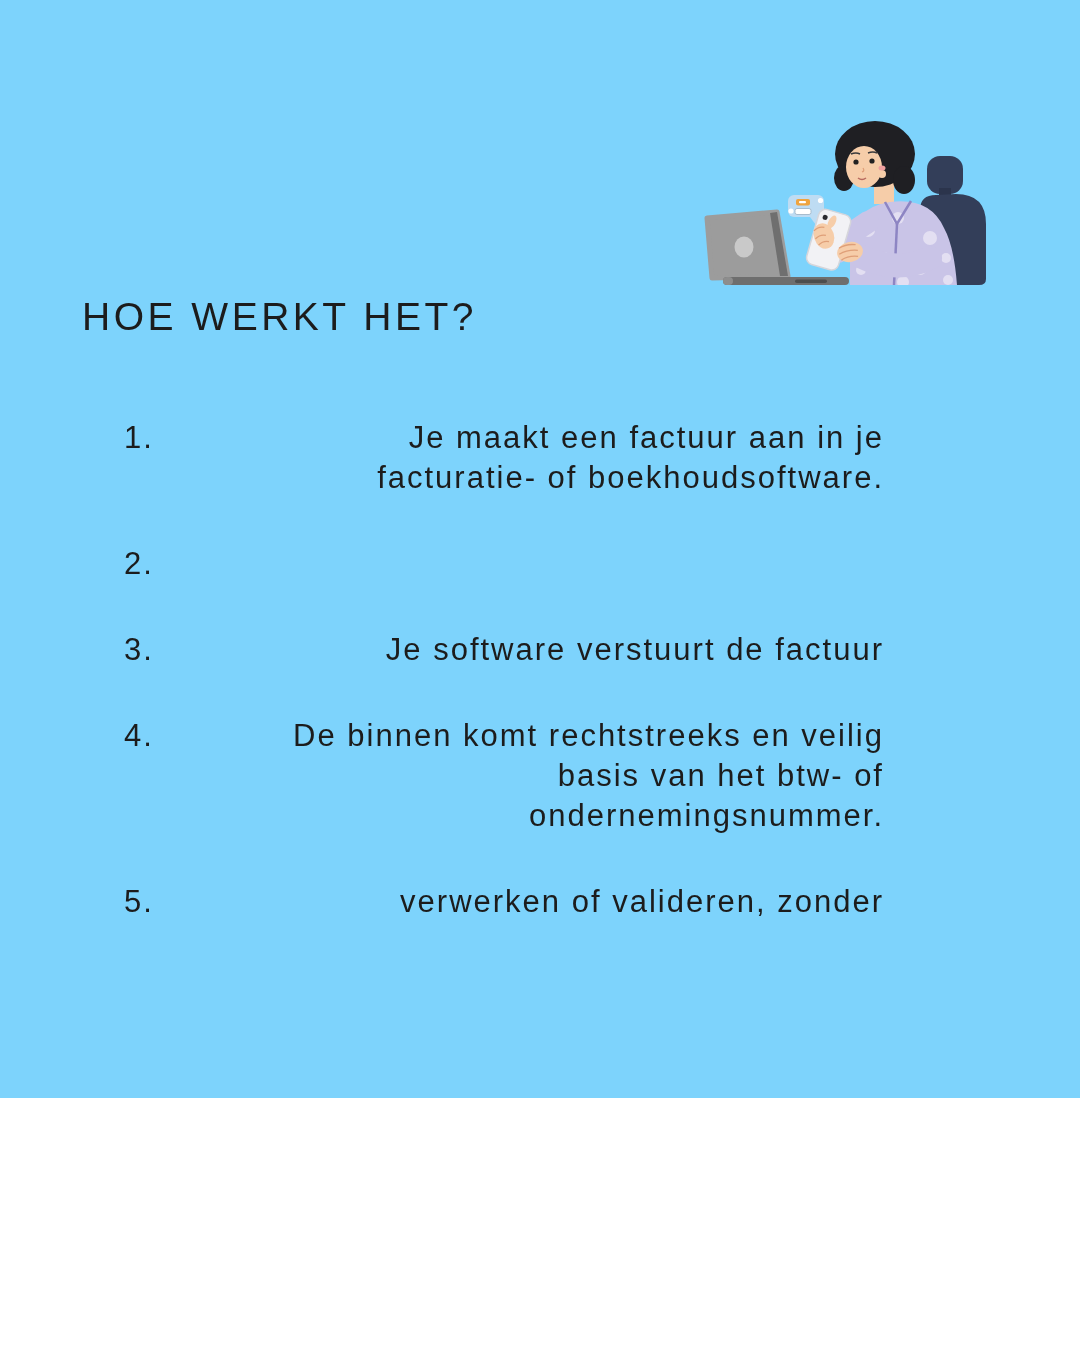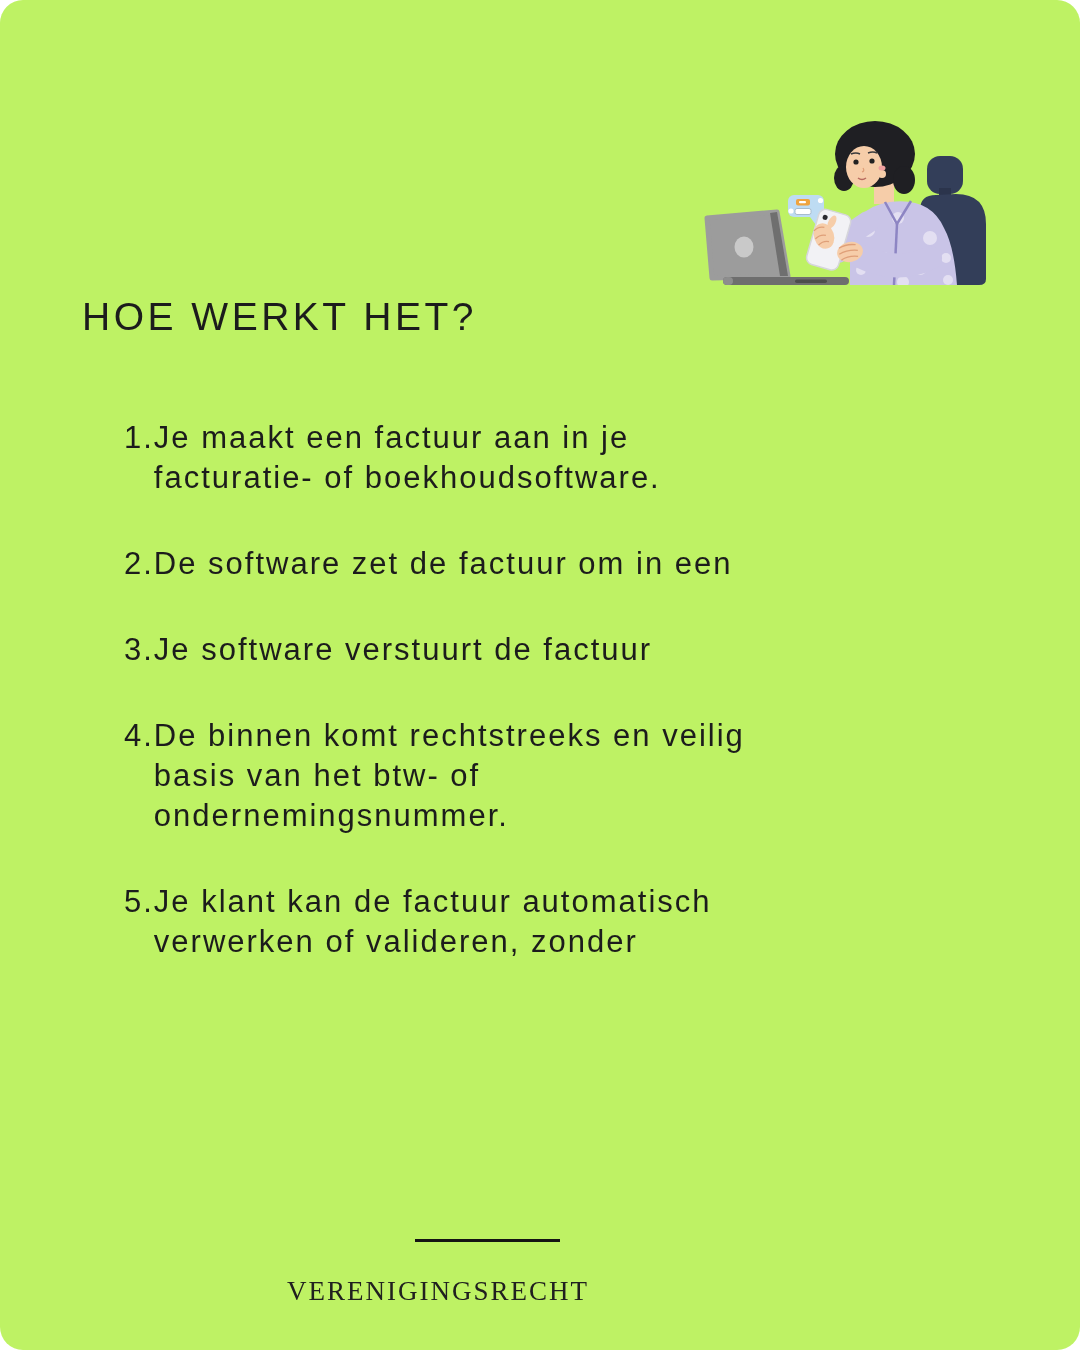--- a/index.html
+++ b/index.html
@@ -1,22 +1,21 @@
 <!DOCTYPE html>
 <html><head>
 <meta charset="utf-8">
 <style>
   html,body{margin:0;padding:0;background:#ffffff;}
   .page{
     position:relative;
-    width:1080px;height:1350px;
-    background:#bef264;
+    width:1080px;height:1098px;
+    background:#7dd3fc;
     overflow:hidden;
     font-family:"Liberation Sans", sans-serif;
-    border-radius:23px;
   }
   .illustration{
     position:absolute;
     left:698px;top:110px;
     width:292px;height:176px;
   }
   .title{
     position:absolute;
     left:82px;top:295px;
     font-size:39px;
@@ -35,21 +34,21 @@
   }
   .step{
     display:flex;
     align-items:flex-start;
     margin-bottom:46px;
     font-size:31px;
     line-height:40px;
     letter-spacing:2px;
   }
   .step .num{flex:0 0 auto;}
-  .step .lines{flex:1 1 auto;}
+  .step .lines{flex:1 1 auto;text-align:right;}
   .divider{
     position:absolute;
     left:415px;top:1239px;
     width:145px;height:3px;
     background:#141414;
   }
   .brand{
     position:absolute;
     left:287px;top:1276px;
     width:400px;
@@ -160,41 +159,39 @@
       <li class="step">
         <span class="num">1.</span>
         <div class="lines">
           <div class="line">Je maakt een factuur aan in je</div>
           <div class="line">facturatie- of boekhoudsoftware.</div>
         </div>
       </li>
       <li class="step">
         <span class="num">2.</span>
         <div class="lines">
-          <div class="line">De software zet de factuur om in een</div>
         </div>
       </li>
       <li class="step">
         <span class="num">3.</span>
         <div class="lines">
           <div class="line">Je software verstuurt de factuur</div>
         </div>
       </li>
       <li class="step">
         <span class="num">4.</span>
         <div class="lines">
           <div class="line">De binnen komt rechtstreeks en veilig</div>
           <div class="line">basis van het btw- of</div>
           <div class="line">ondernemingsnummer.</div>
         </div>
       </li>
       <li class="step">
         <span class="num">5.</span>
         <div class="lines">
-          <div class="line">Je klant kan de factuur automatisch</div>
           <div class="line">verwerken of valideren, zonder</div>
         </div>
       </li>
     </ul>
 
   <div class="divider"></div>
   <div class="brand">VERENIGINGSRECHT</div>
 
 </div>
 

